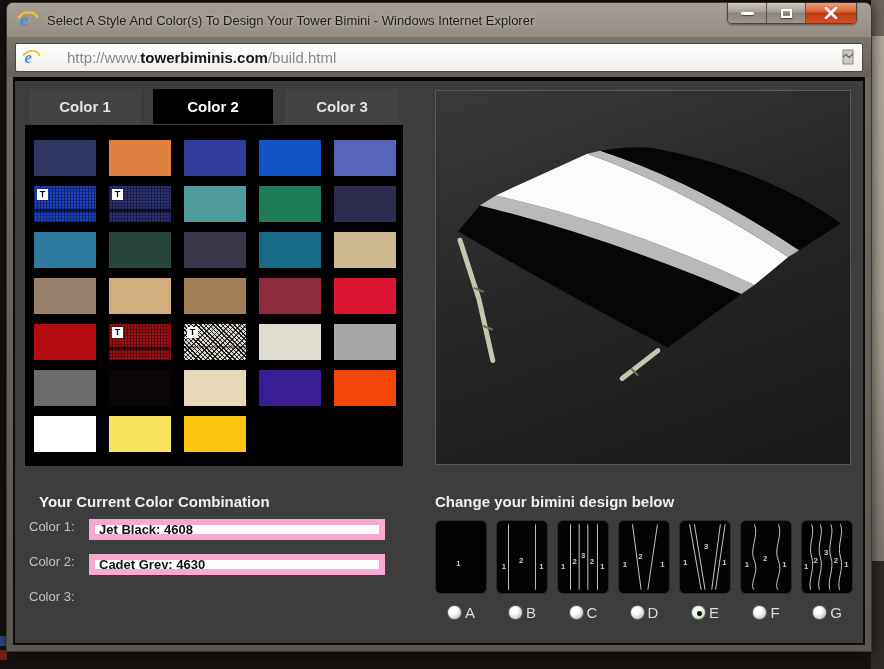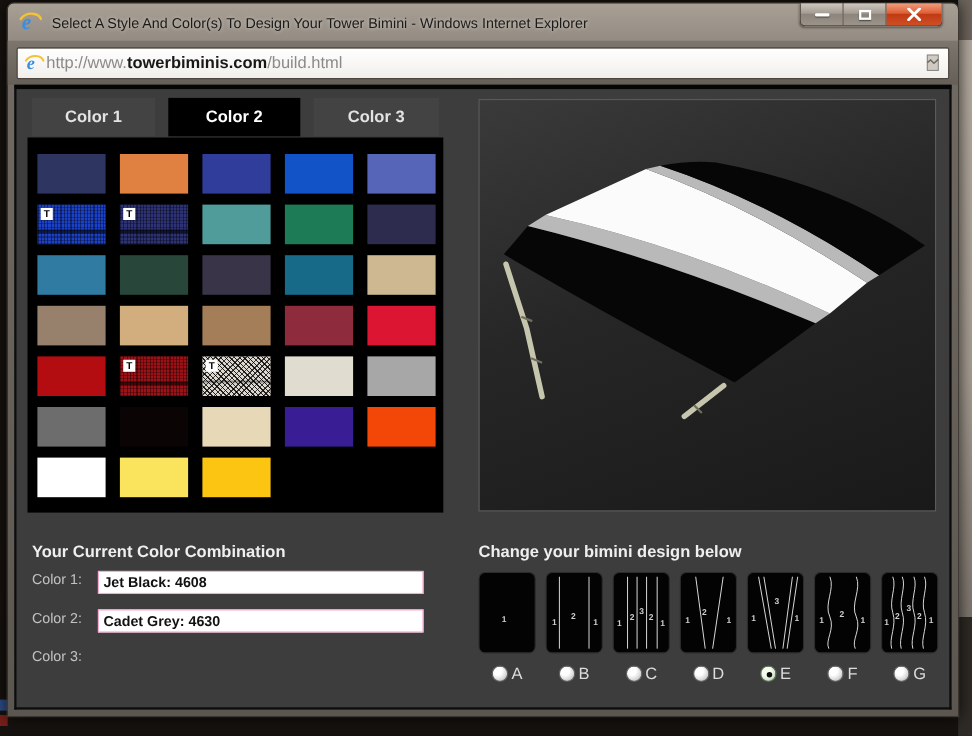--- a/index.html
+++ b/index.html
@@ -38,21 +38,21 @@
     background:linear-gradient(180deg,#f09d7e 0,#dd5f35 45%,#c03a14 50%,#cf4f25 100%); }
   .glyph-min { width:13px; height:3px; background:#fff; border-radius:1px; box-shadow:0 1px 1px rgba(0,0,0,.5); }
   .glyph-max { width:11px; height:9px; border:2px solid #fff; box-shadow:0 1px 1px rgba(0,0,0,.5); }
 
   .addressrow { position:absolute; left:0; top:34px; right:0; height:40px;
     background:linear-gradient(180deg,#7d766e,#665f58);
     display:flex; align-items:center; padding:0 8px; }
   .addressbar { flex:1; height:29px; background:linear-gradient(180deg,#ffffff,#f1efec);
     border:1px solid #4c463f; border-radius:2px; display:flex; align-items:center; padding:0 6px; }
   .addressbar .ie-icon { width:19px; height:19px; }
-  .url { margin-left:1px; font-size:15px; flex:1; white-space:nowrap; overflow:hidden; }
+  .url { margin-left:26px; font-size:15px; flex:1; white-space:nowrap; overflow:hidden; }
   .u-gray { color:#8a8a8a; }
   .u-dark { color:#181818; font-weight:600; }
   .page-icon { width:16px; height:16px; flex:0 0 auto; }
 
   
   .content { position:absolute; left:6px; right:6px; top:74px; bottom:6px;
     background:#3d3d3d; border:2px solid #0d0d0d; border-top:4px solid #060606; }
 
   .tabbar { position:absolute; left:14px; top:8px; display:flex; gap:12px; }
   .tab { height:35px; display:flex; align-items:center; justify-content:center;
@@ -76,26 +76,26 @@
       repeating-linear-gradient(45deg, rgba(0,0,0,.85) 0 1px, transparent 1px 3px),
       repeating-linear-gradient(-45deg, rgba(20,20,20,.8) 0 1px, transparent 1px 4px),
       linear-gradient(180deg, transparent 60%, rgba(0,0,0,.45) 62%, transparent 70%); }
 
   .preview { position:absolute; left:420px; top:9px; width:416px; height:375px;
     background:linear-gradient(160deg,#3a3a3a 0,#262626 45%,#191919 100%);
     border:1px solid #5a5a5a; }
   .preview svg { width:100%; height:100%; display:block; }
 
   .heading { position:absolute; top:412px; font-size:15px; font-weight:bold; color:#efefef; }
-  .h-left { left:14px; } .h-right { left:420px; }
+  .h-left { left:24px; } .h-right { left:420px; }
 
   .combo-rows { position:absolute; left:14px; top:438px; width:374px; }
   .combo-row { display:flex; align-items:flex-start; height:21px; margin-bottom:14px; }
   .combo-label { width:60px; font-size:13px; color:#c2c2c2; }
-  .combo-input { width:296px; height:21px; background:#fff; border:1px solid #f9a8d4;
+  .combo-input { width:296px; height:21px; background:#fff; border:6px solid #f9a8d4;
     font-family:"Liberation Sans", sans-serif; font-size:13px; font-weight:bold;
     color:#111; padding:0 4px; }
 
   .design-row { position:absolute; left:420px; top:439px; display:flex; gap:9px; }
   .design-box { width:52px; height:74px; background:#030303; border:1px solid #2c2c2c;
     border-radius:6px; overflow:hidden; cursor:pointer; }
   .design-box svg { width:100%; height:100%; display:block; }
 
   .radio-row { position:absolute; left:420px; top:523px; display:flex; gap:9px; }
   .radio-cell { width:52px; display:flex; align-items:center; justify-content:center;

